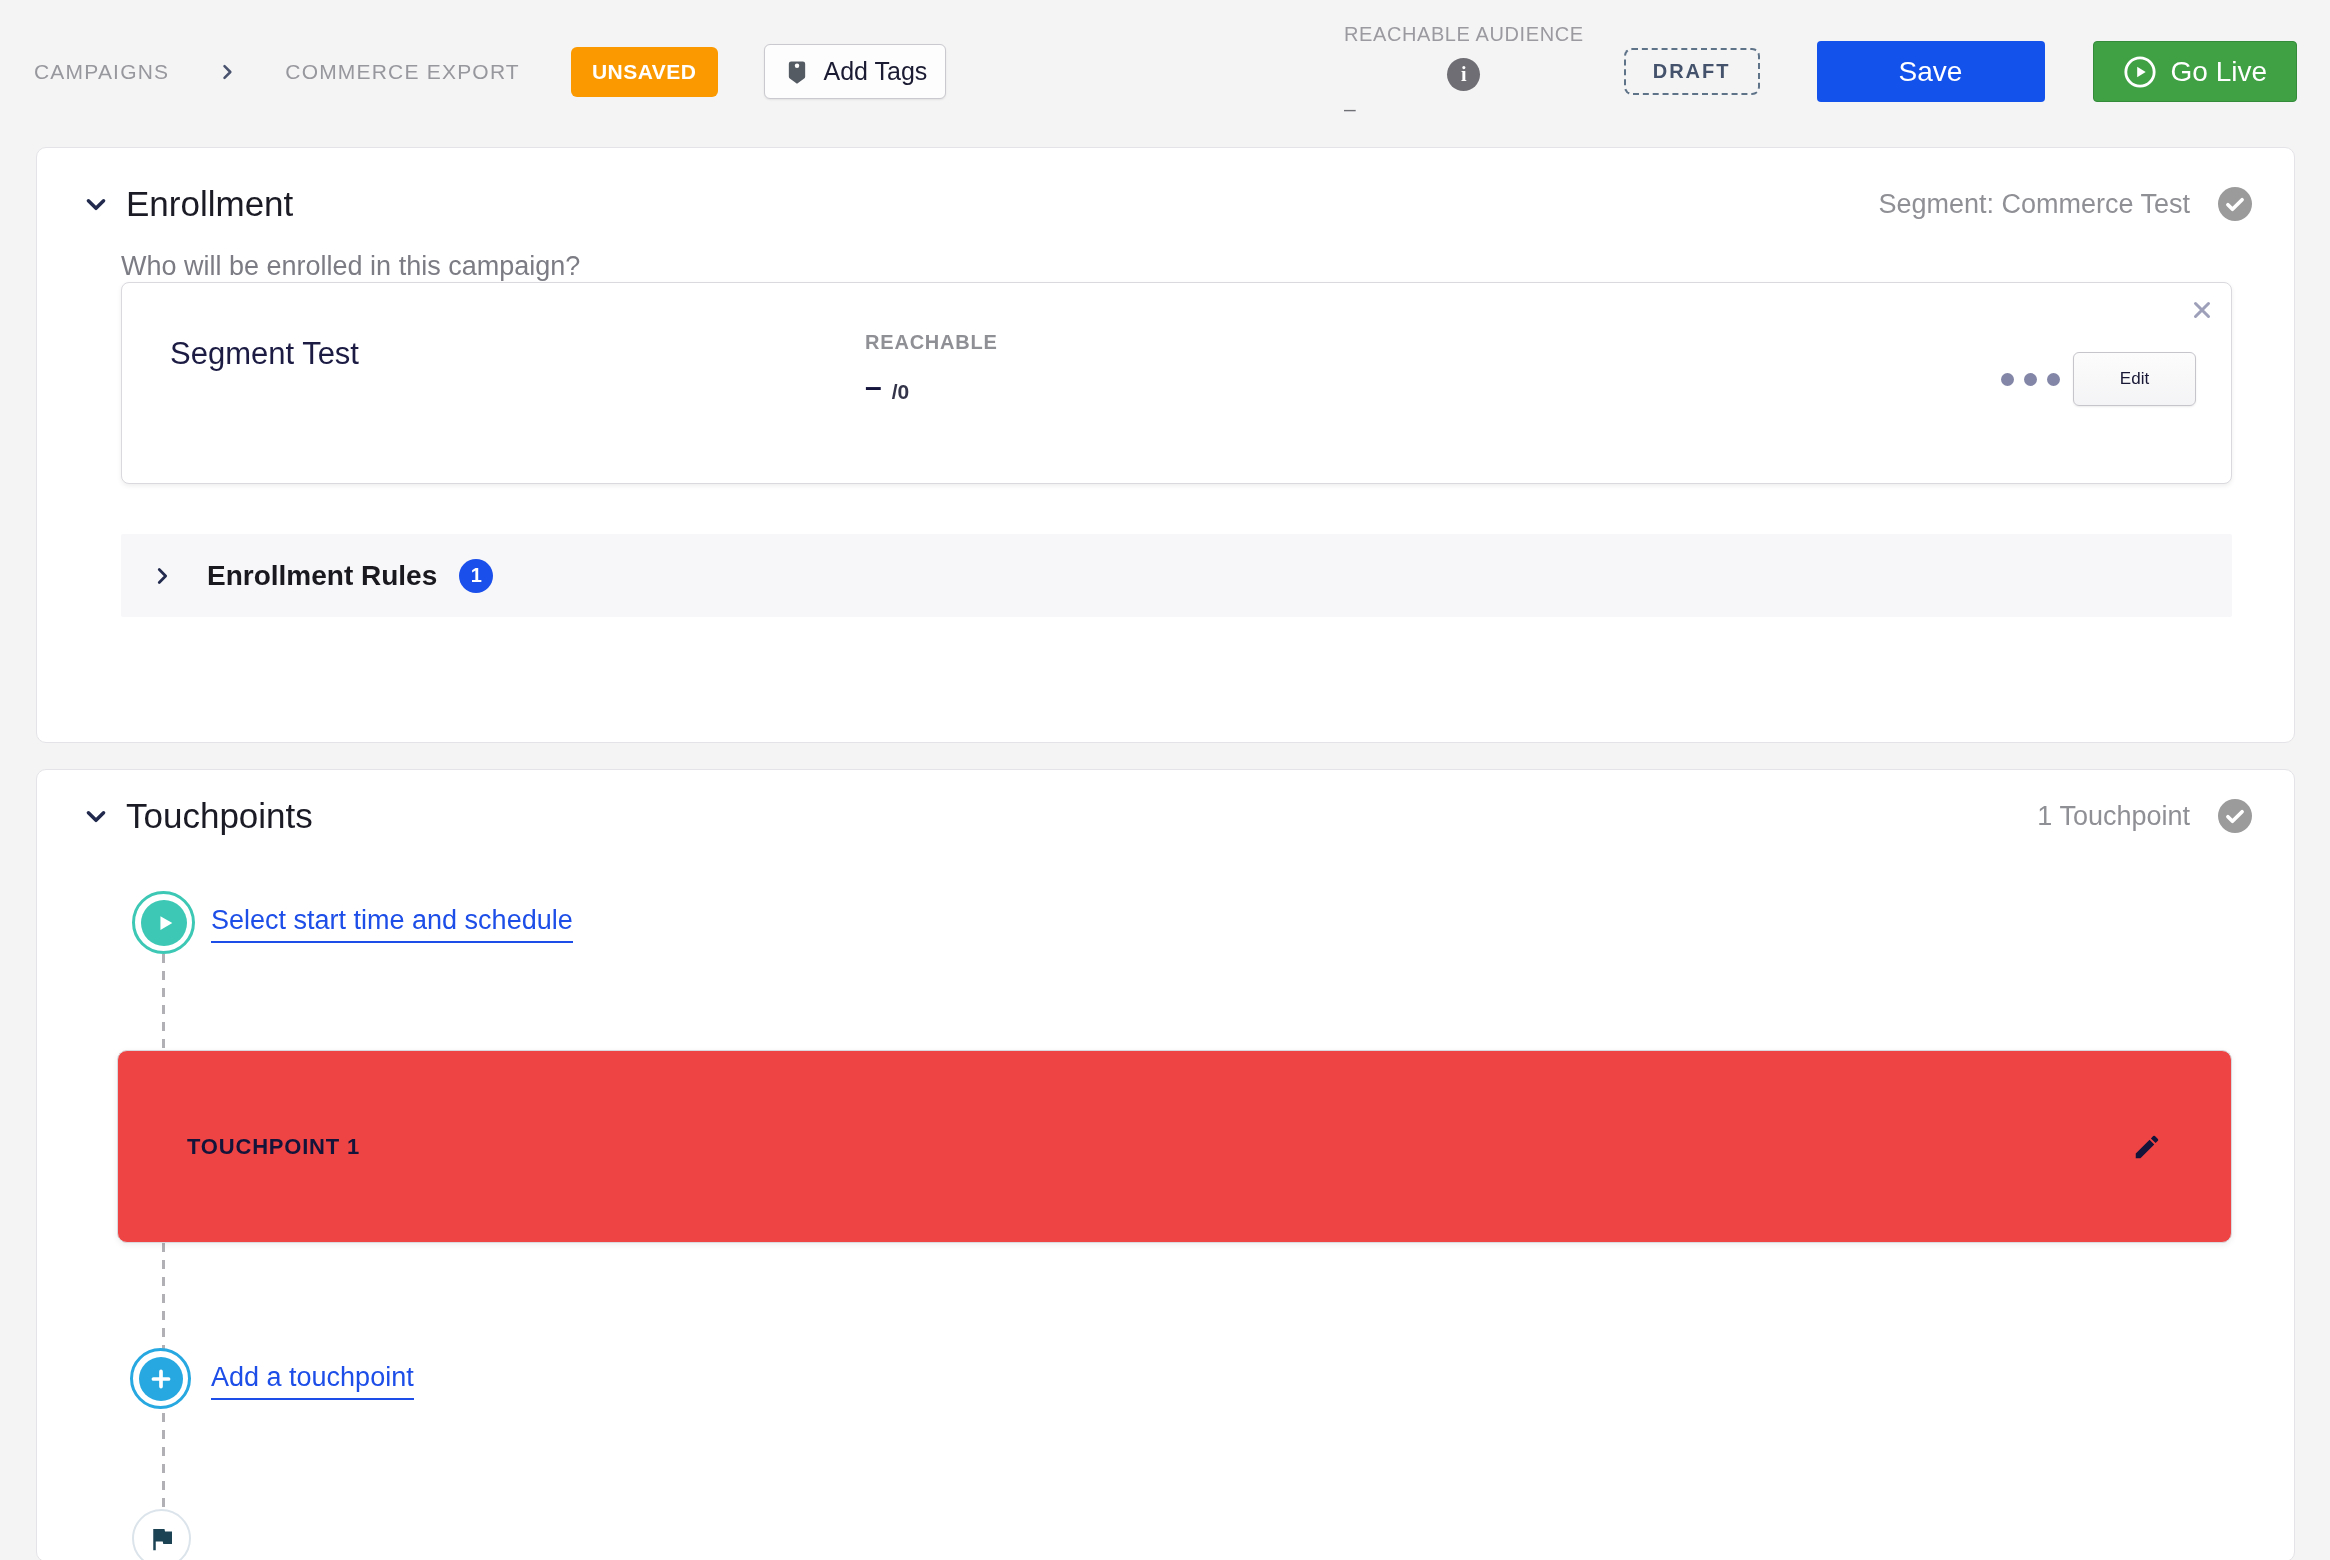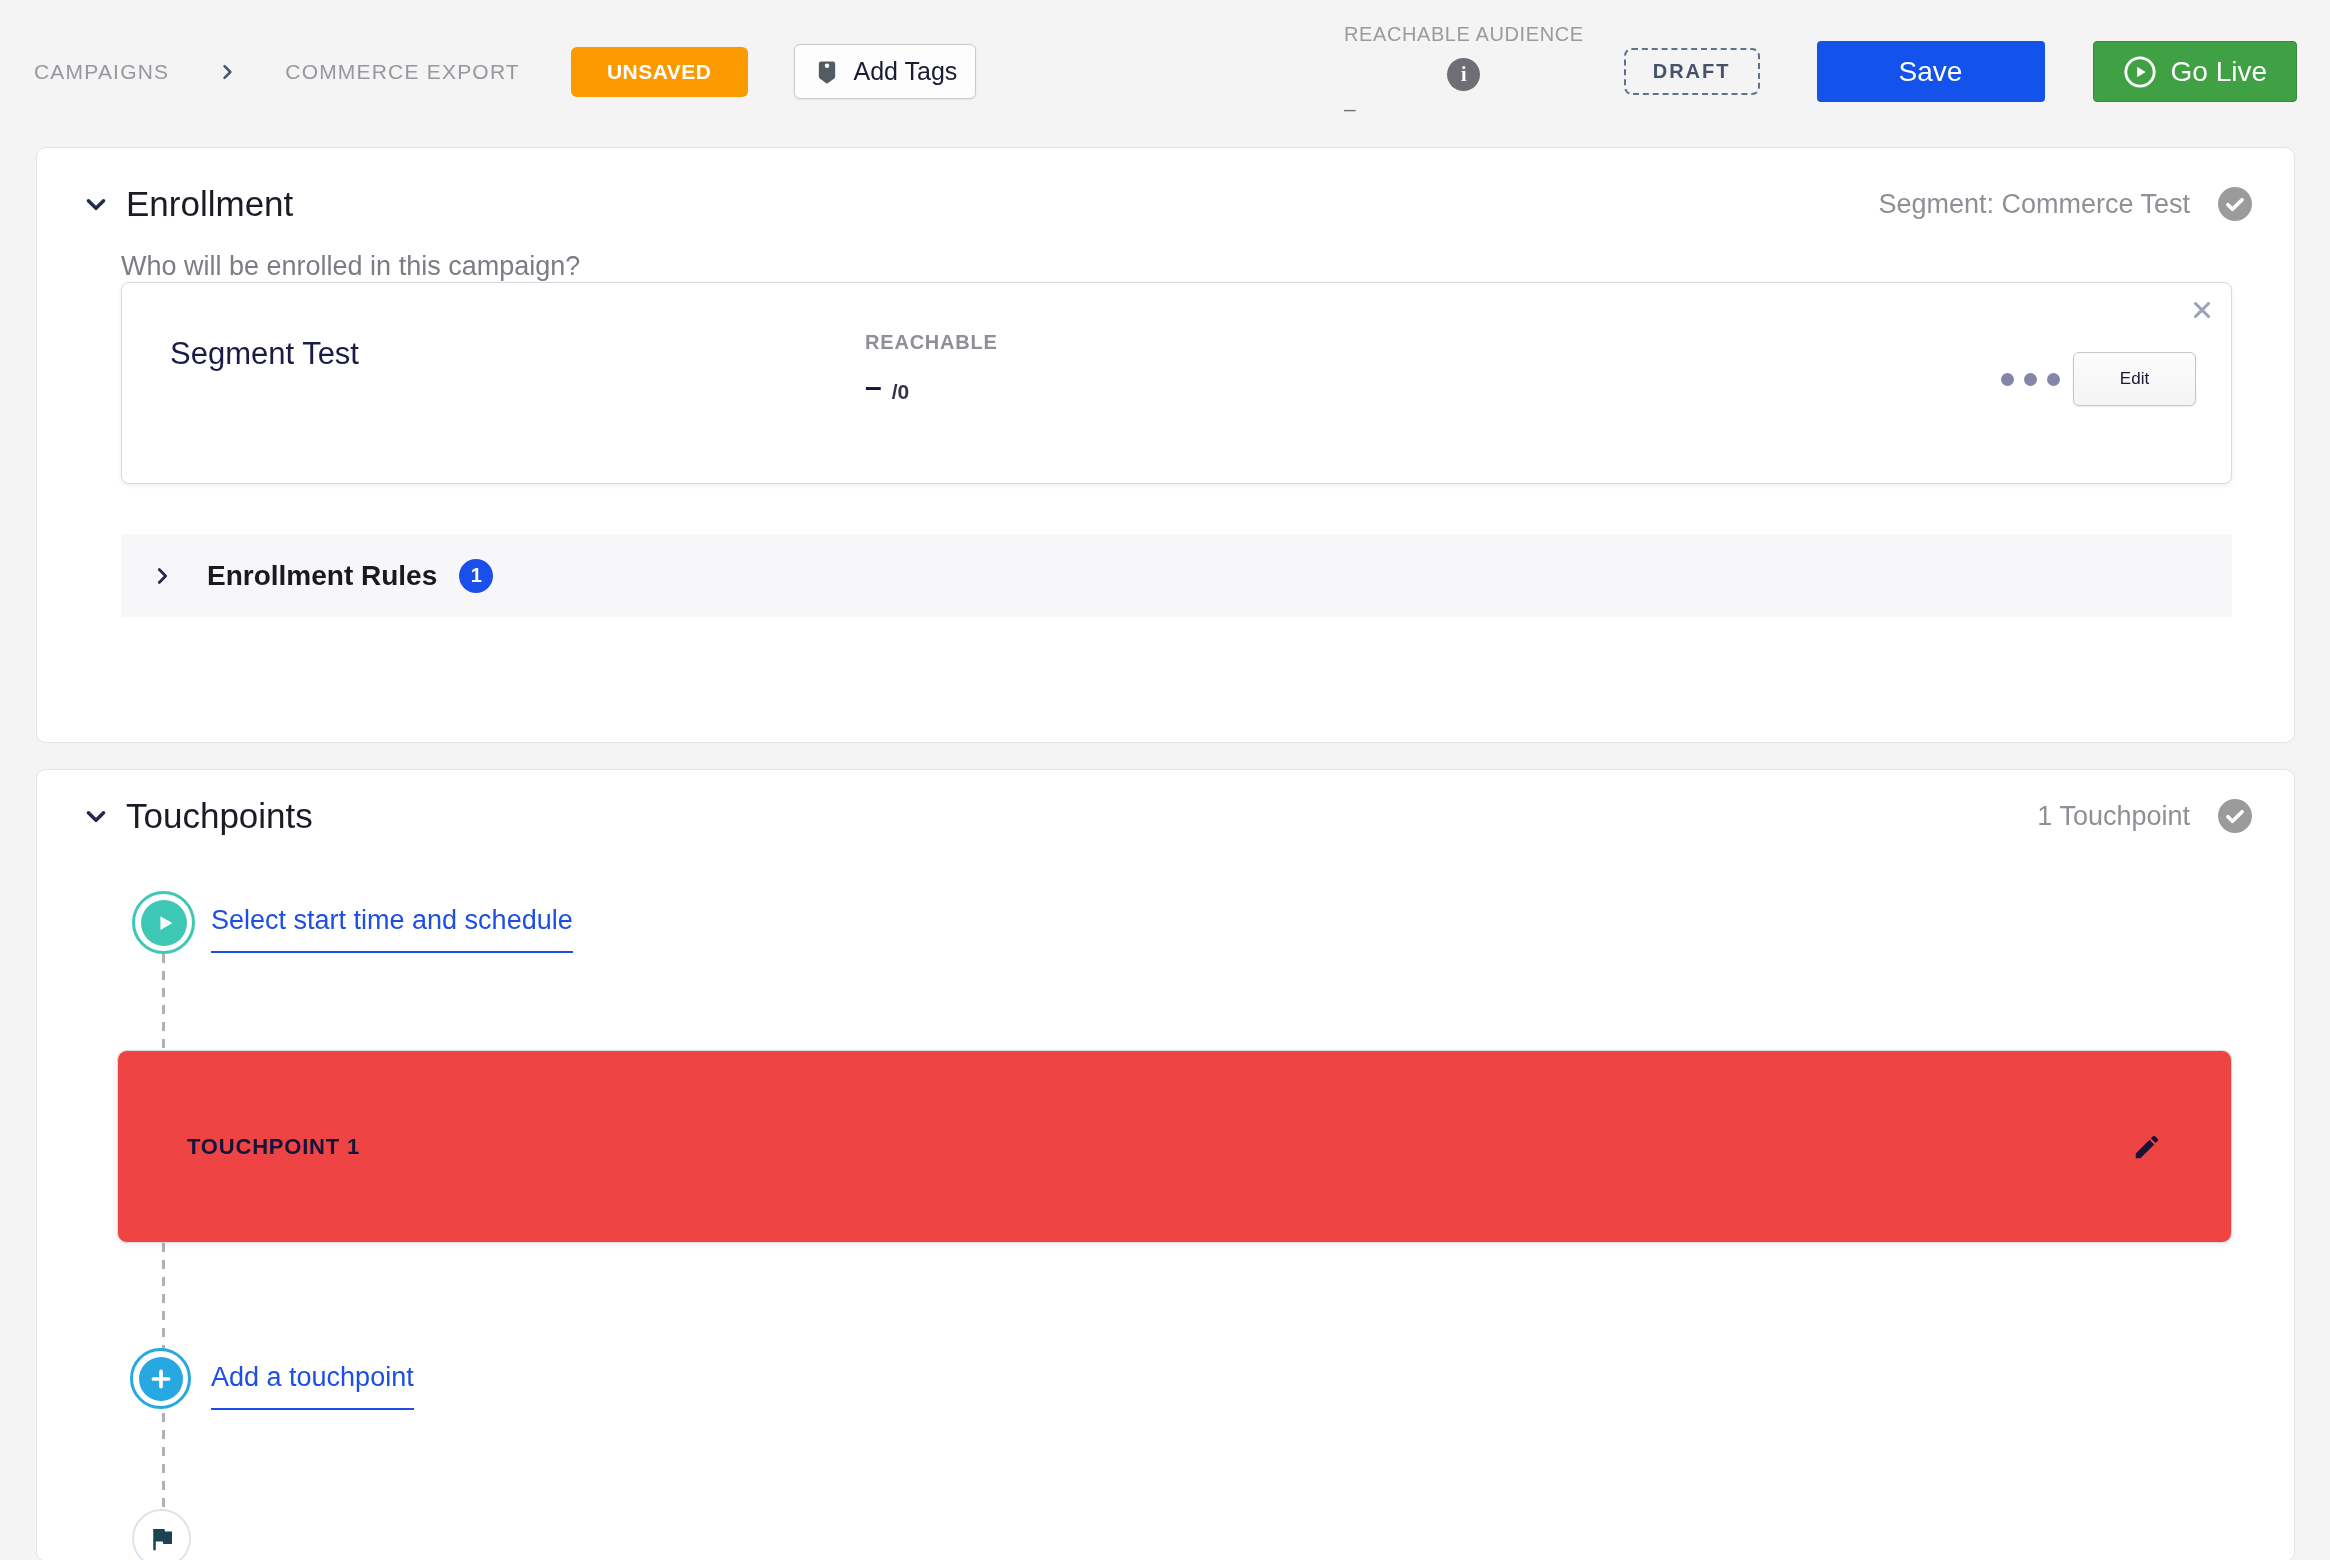--- a/index.html
+++ b/index.html
@@ -12,21 +12,21 @@
   }
 
   
   .topbar { display: flex; align-items: center; height: 127px; padding: 0 34px; margin-top: 8px; }
   .breadcrumb { display: flex; align-items: center; gap: 48px; }
   .crumb { font-size: 21px; letter-spacing: 1.2px; color: #97979e; }
   .crumb-icon svg { display: block; }
   .unsaved-badge {
     margin-left: 51px; background: #fb9a00; color: #fff;
     font-size: 21px; font-weight: bold; letter-spacing: 0.5px;
-    padding: 13px 36px; border-radius: 6px;
+    padding: 13px 21px; border-radius: 6px;
   }
   .add-tags-btn {
     margin-left: 46px; display: flex; align-items: center; gap: 13px;
     background: #fdfdfd; border: 1px solid #c9c9cf; border-radius: 6px;
     box-shadow: 0 1px 2px rgba(0,0,0,.08);
     padding: 12px 18px; font-size: 25px; font-weight: 500; color: #1b1b33; cursor: pointer;
   }
   .topbar-right { margin-left: auto; display: flex; align-items: center; }
   .audience { display: flex; flex-direction: column; margin-right: 40px; }
   .audience-row { display: flex; align-items: center; gap: 12px; flex-direction: column; }
@@ -104,21 +104,21 @@
   .timeline-connector {
     position: absolute; left: 125px; top: 184px; width: 3px; height: 1317px; z-index: 0;
     background: repeating-linear-gradient(#b0b0b5 0 9px, transparent 9px 17px);
   }
   .node { position: absolute; border-radius: 50%; background: #fff; display: flex; align-items: center; justify-content: center; z-index: 1; }
   .play-node { left: 95px; top: 121px; width: 63px; height: 63px; border: 3px solid #3cc8b4; cursor: pointer; }
   .play-node-inner { width: 46px; height: 46px; border-radius: 50%; background: #3cc8b4; display: flex; align-items: center; justify-content: center; }
   .play-node-inner svg { margin-left: 3px; display: block; }
   .tl-link {
     position: absolute; font-size: 27px; color: #1d4ee8; text-decoration: none;
-    border-bottom: 2px solid #1d4ee8; padding-bottom: 15px; z-index: 1;
+    border-bottom: 2px solid #1d4ee8; padding-bottom: 5px; z-index: 1;
   }
   .schedule-link { left: 174px; top: 135px; }
   .touchpoint-card {
     position: absolute; left: 80px; top: 280px; width: 2115px; height: 193px; z-index: 1;
     background: #ef4444; border: 1px solid #dadade; border-radius: 10px;
     box-shadow: 0 2px 6px rgba(0,0,0,.07);
     display: flex; align-items: center; padding: 0 69px;
   }
   .touchpoint-label { font-size: 22px; font-weight: bold; letter-spacing: 0.8px; color: #14143a; }
   .pencil-btn { margin-left: auto; background: none; border: none; cursor: pointer; display: flex; }

